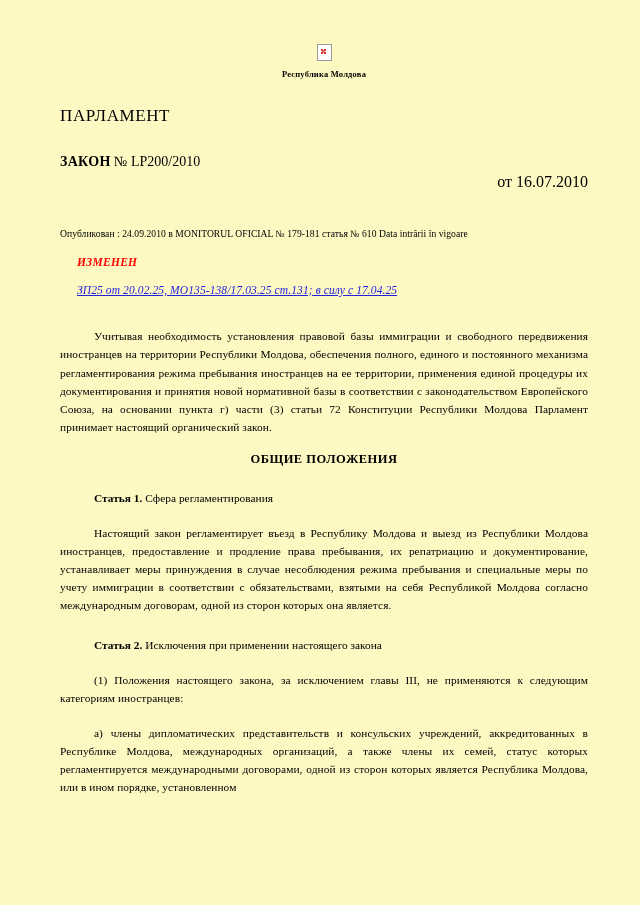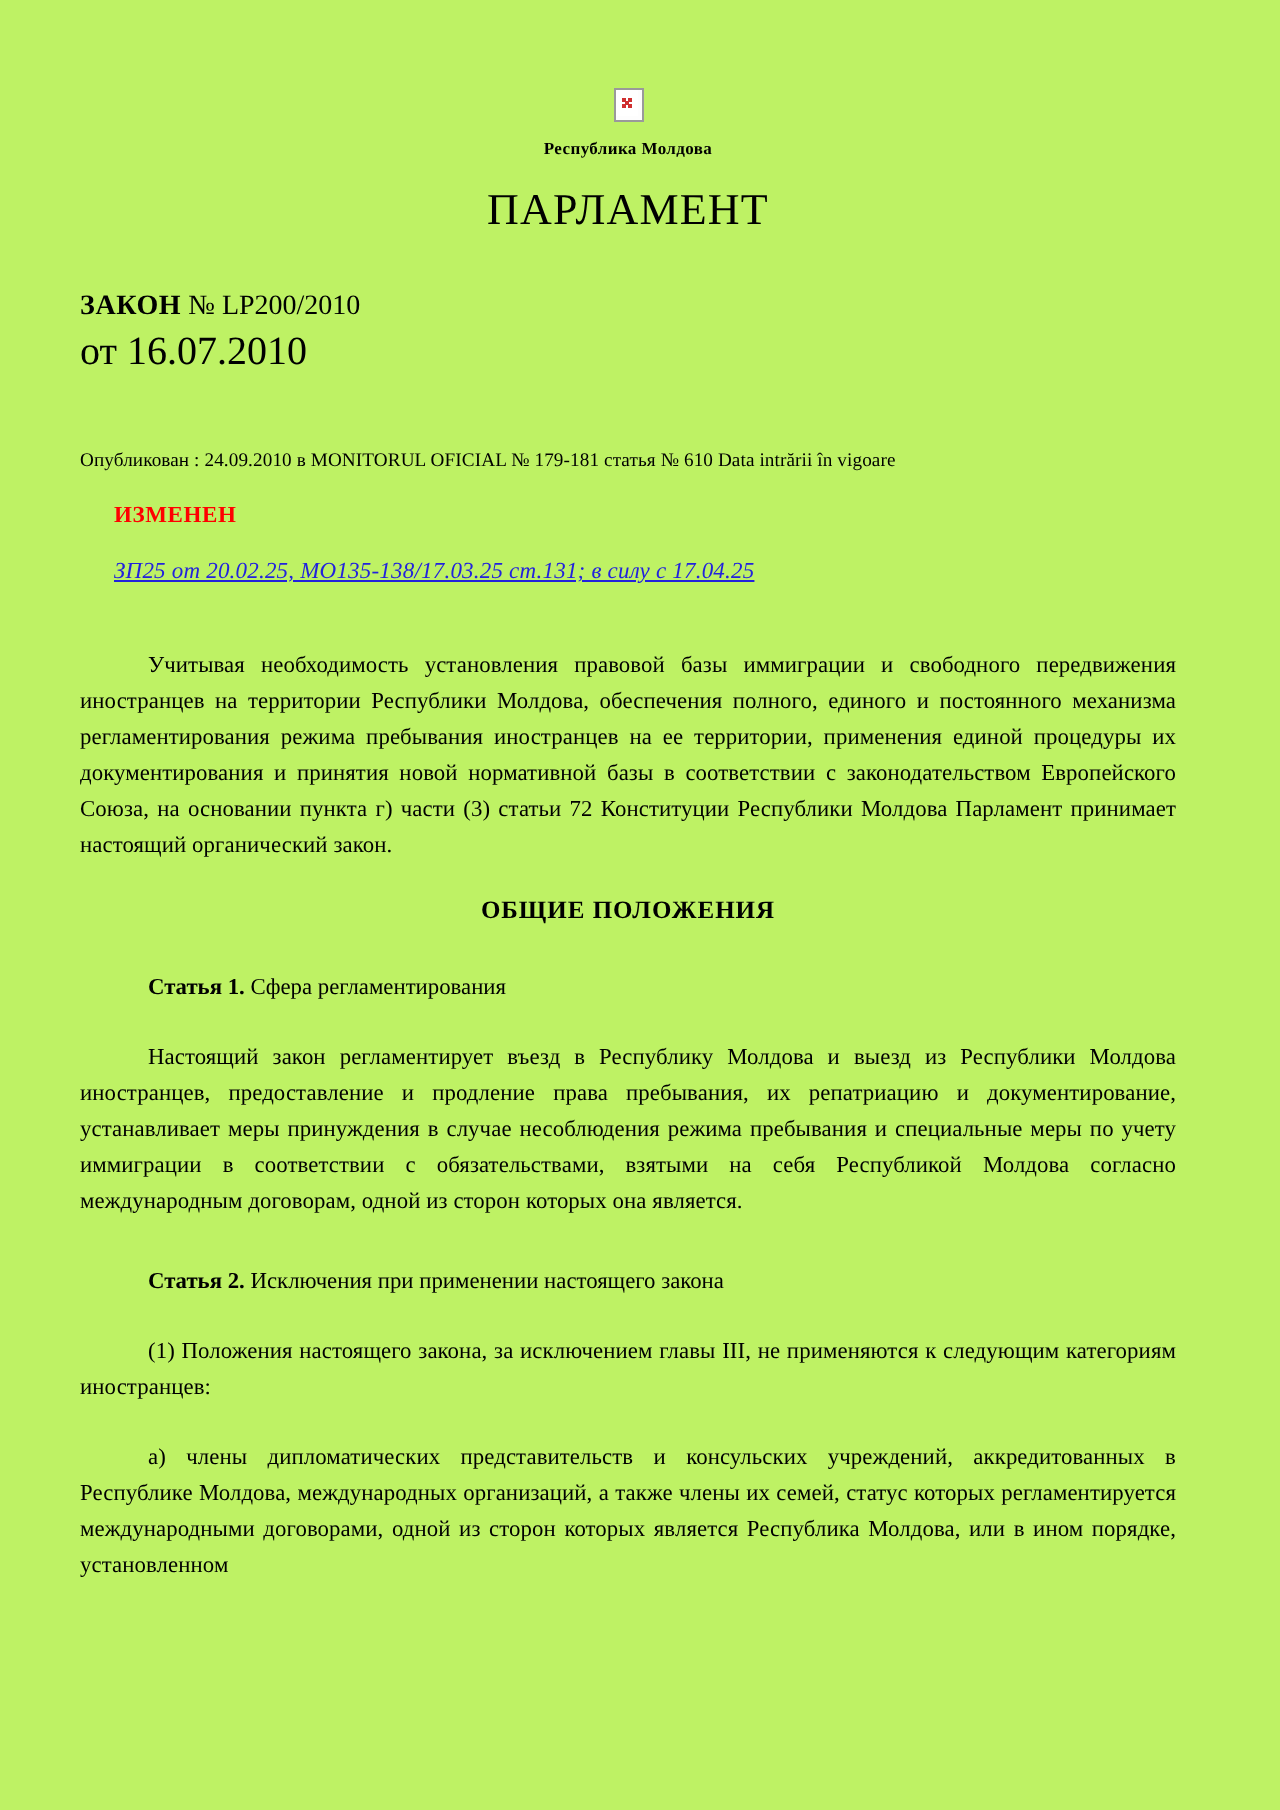--- a/index.html
+++ b/index.html
@@ -14,22 +14,22 @@
     font-family: "Liberation Serif", "DejaVu Serif", serif;
     color: #000000;
     overflow: hidden;
   }
 
   .page {
     position: relative;
     width: 640px;
     height: 905px;
     box-sizing: border-box;
-    padding: 0 52px 0 40px;
-    background: #bef264;
+    padding: 0 52px 0 60px;
+    background: #fef9c3;
   }
 
   
   .emblem-wrap {
     text-align: center;
     padding-top: 44px;
     line-height: 0;
   }
   .broken-img {
     display: inline-block;
@@ -46,38 +46,38 @@
     text-align: center;
     font-size: 8.5px;
     font-weight: bold;
     letter-spacing: 0.2px;
     margin-top: 9px;
     line-height: 1.1;
   }
 
   
   .parliament {
-    text-align: center;
-    font-size: 22px;
+    text-align: left;
+    font-size: 17px;
     letter-spacing: 0.6px;
-    margin-top: 13px;
+    margin-top: 27px;
     line-height: 1.15;
   }
 
   .law-number {
     text-align: left;
     font-size: 14px;
     margin-top: 28px;
     line-height: 1.15;
   }
   .law-number b { font-weight: bold; letter-spacing: 0.3px; }
 
   .law-date {
-    text-align: left;
-    font-size: 20px;
+    text-align: right;
+    font-size: 16px;
     margin-top: 3px;
     line-height: 1.15;
   }
 
   .doc-title {
     text-align: center;
     font-size: 13.5px;
     font-weight: bold;
     margin-top: 36px;
     line-height: 1.45;
@@ -92,20 +92,21 @@
     letter-spacing: 0.05px;
     white-space: nowrap;
   }
 
   
   .amend-flag {
     margin-top: 16px;
     padding-left: 17px;
     font-size: 11.5px;
     font-weight: bold;
+    font-style: italic;
     color: #ff0000;
     line-height: 1.2;
     letter-spacing: 0.3px;
   }
   .amend-link {
     margin-top: 14px;
     padding-left: 17px;
     font-size: 11.5px;
     font-style: italic;
     color: #2222dd;

